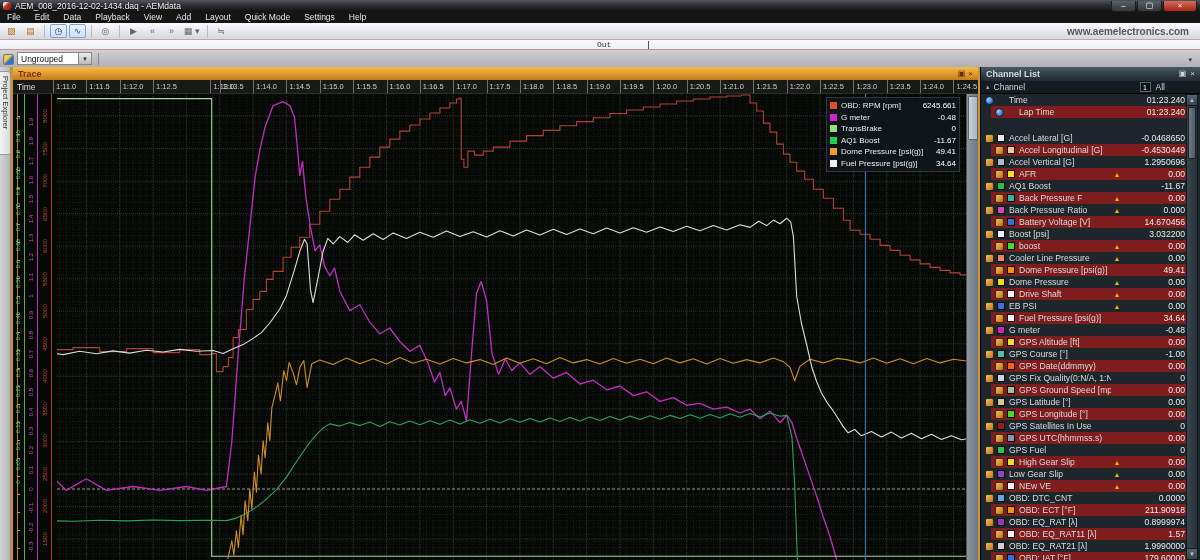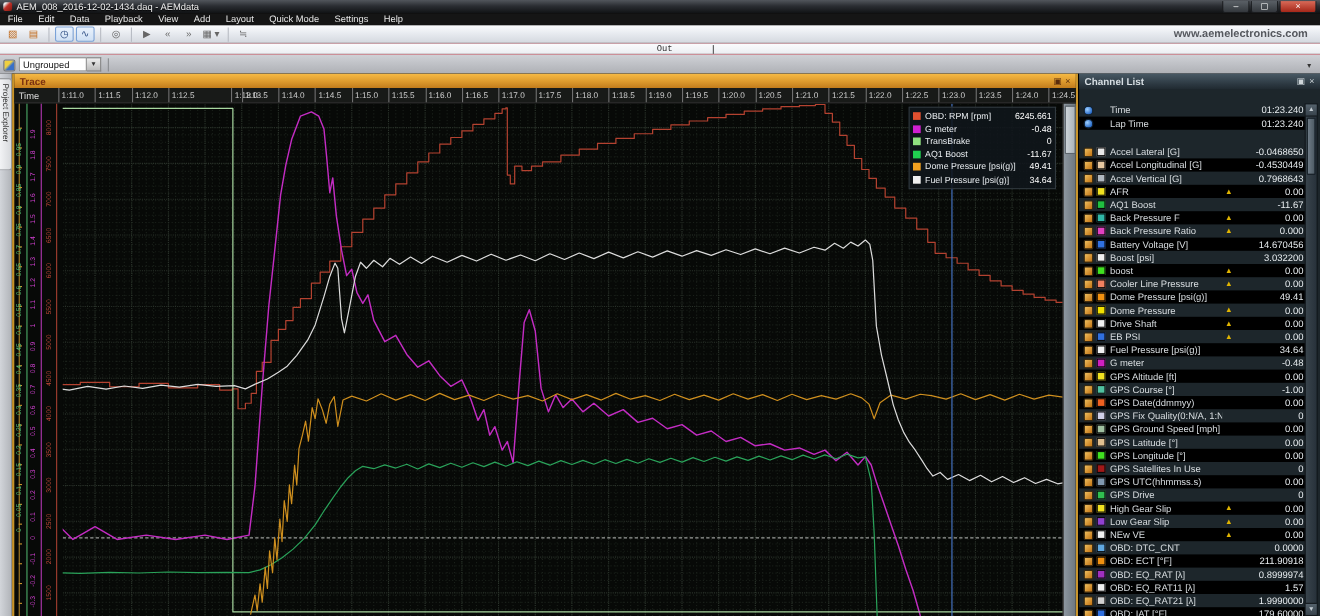--- a/index.html
+++ b/index.html
@@ -110,21 +110,21 @@
   .chbtn { font-size:8px; color:#cfd6da; line-height:12px; }
   #chan-cols { height:13px; background:#141c21; border-bottom:1px solid #000;
     display:flex; align-items:center; padding:0 5px; }
   #sort-arrow { font-size:7px; color:#9aa4aa; margin-right:4px; }
   #col-channel { font-size:8.5px; color:#cfd6da; }
   #col-badge { margin-left:auto; width:11px; height:10px; background:#0a0e12; border:1px solid #5a6670;
     color:#fff; font-size:7px; text-align:center; line-height:9px; }
   #col-all { font-size:8.5px; color:#cfd6da; margin:0 30px 0 5px; }
   #chan-rows { position:absolute; left:0; top:27px; width:206px; bottom:0; overflow:hidden; }
   .ch-row { display:flex; align-items:center; height:12px; padding:0 2px 0 4px; }
-  .ch-row.alt { background:#000000; }
+  .ch-row.alt { background:#7f1d1d;margin-left:10px; }
   .ch-gap { height:14px; }
   .ch-ico { width:9px; height:9px; flex:none; margin-right:3px; border-radius:2px;
     background:linear-gradient(135deg,#f0c060,#c07010); border:1px solid #3a2a10; }
   .ch-ico.clock { background:radial-gradient(circle at 35% 35%,#9fd0ff,#2a6cc8 70%);
     border:1px solid #123; border-radius:50%; }
   .ch-chip { width:8px; height:8px; flex:none; margin-right:4px; border:1px solid #0a0a0a; }
   .ch-name { flex:1; font-size:8.6px; color:#d8dde0; white-space:nowrap; overflow:hidden; }
   .ch-warn { width:12px; font-size:7px; color:#e0b400; text-align:center; flex:none; }
   .ch-val { width:62px; font-size:8.6px; color:#e8edf0; text-align:right; white-space:nowrap; flex:none; }
   #chan-scroll { position:absolute; right:2px; top:27px; width:12px; bottom:0;
@@ -383,20 +383,26 @@
 </div>
 
 <div id="chanpanel" class="abs">
   <div id="chan-header">
     <span id="chan-title">Channel List</span>
     <span id="chan-hbtns">
         <span class="chbtn">▣</span>
         <span class="chbtn">×</span>
       </span>
   </div>
+  <div id="chan-cols">
+    <span id="sort-arrow">▴</span>
+    <span id="col-channel">Channel</span>
+    <span id="col-badge">1</span>
+    <span id="col-all">All</span>
+  </div>
   <div id="chan-rows">
       <div class="ch-row">
         <span class="ch-ico clock"></span>
         <span class="ch-chip" style="visibility: hidden;"></span>
         <span class="ch-name">Time</span>
         <span class="ch-warn"></span>
         <span class="ch-val">01:23.240</span>
       </div>
       <div class="ch-row alt">
         <span class="ch-ico clock"></span>
@@ -418,21 +424,21 @@
         <span class="ch-chip" style="background: rgb(232, 200, 160);"></span>
         <span class="ch-name">Accel Longitudinal [G]</span>
         <span class="ch-warn"></span>
         <span class="ch-val">-0.4530449</span>
       </div>
       <div class="ch-row">
         <span class="ch-ico "></span>
         <span class="ch-chip" style="background: rgb(176, 184, 192);"></span>
         <span class="ch-name">Accel Vertical [G]</span>
         <span class="ch-warn"></span>
-        <span class="ch-val">0.7968643</span>
+        <span class="ch-val">1.2950696</span>
       </div>
       <div class="ch-row alt">
         <span class="ch-ico "></span>
         <span class="ch-chip" style="background: rgb(240, 224, 32);"></span>
         <span class="ch-name">AFR</span>
         <span class="ch-warn">▲</span>
         <span class="ch-val">0.00</span>
       </div>
       <div class="ch-row">
         <span class="ch-ico "></span>
@@ -584,21 +590,21 @@
       <div class="ch-row alt">
         <span class="ch-ico "></span>
         <span class="ch-chip" style="background: rgb(128, 152, 176);"></span>
         <span class="ch-name">GPS UTC(hhmmss.s)</span>
         <span class="ch-warn"></span>
         <span class="ch-val">0.00</span>
       </div>
       <div class="ch-row">
         <span class="ch-ico "></span>
         <span class="ch-chip" style="background: rgb(48, 192, 80);"></span>
-        <span class="ch-name">GPS Drive</span>
+        <span class="ch-name">GPS Fuel</span>
         <span class="ch-warn"></span>
         <span class="ch-val">0</span>
       </div>
       <div class="ch-row alt">
         <span class="ch-ico "></span>
         <span class="ch-chip" style="background: rgb(240, 224, 32);"></span>
         <span class="ch-name">High Gear Slip</span>
         <span class="ch-warn">▲</span>
         <span class="ch-val">0.00</span>
       </div>

